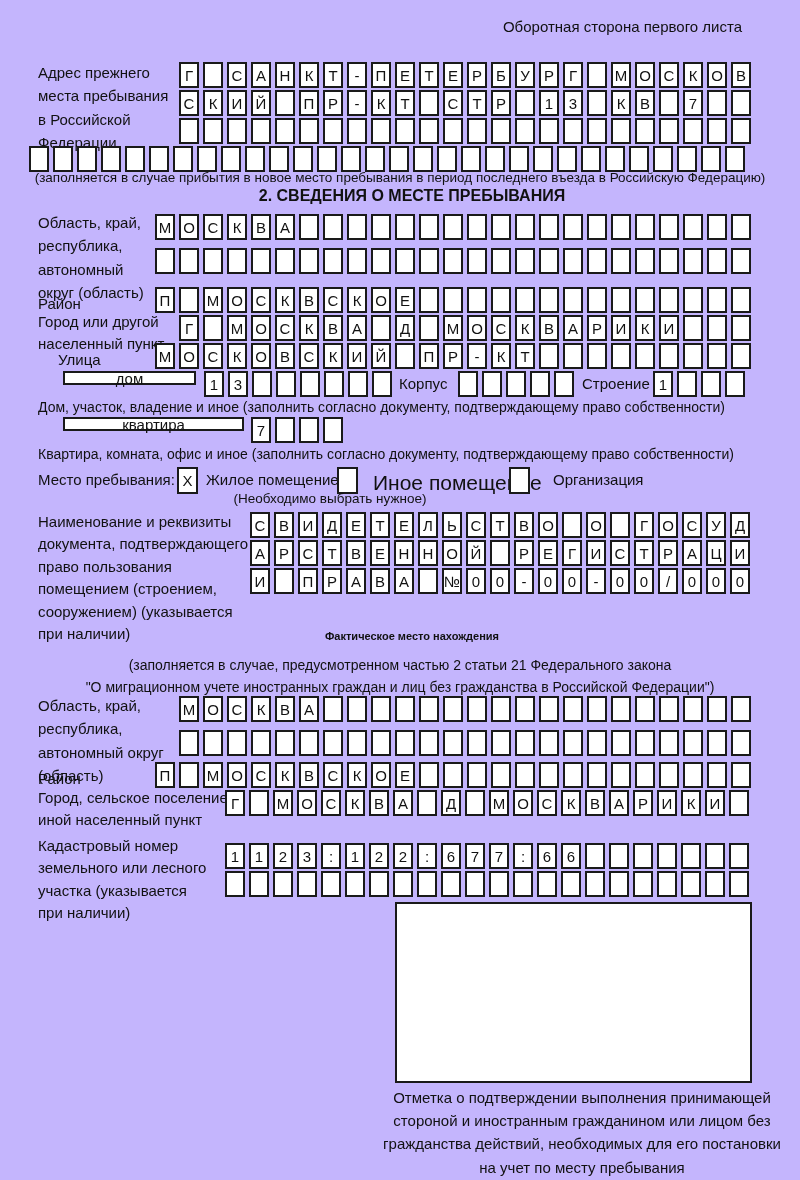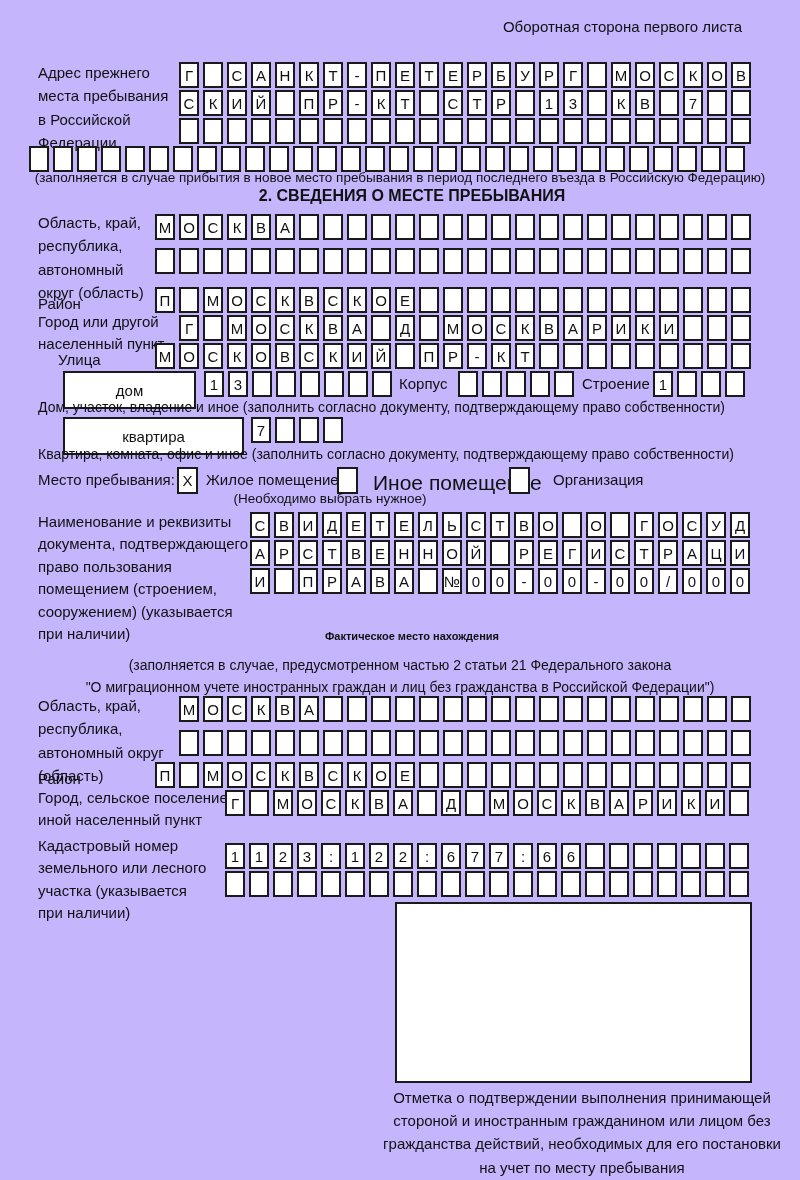--- a/index.html
+++ b/index.html
@@ -10,21 +10,21 @@
   .lbl2{font-size:15px;line-height:22px;white-space:pre-line;}
   .note{font-size:13.5px;white-space:pre-line;}
   .note14{font-size:14px;white-space:pre-line;}
   .ctr{left:0;width:800px;text-align:center;}
   .bold{font-weight:bold;margin-left:12px;}
   .cellrow{display:flex;gap:4px;}
   .cell{flex:0 0 auto;width:20px;height:26px;box-sizing:border-box;border:2px solid #1a1a1a;
         display:flex;align-items:center;justify-content:center;font-size:15px;line-height:1;
         background:#fff;}
   .chk{width:21px;height:27px;}
-  .rect{box-sizing:border-box;border:2px solid #1a1a1a;height:38px;display:flex;
+  .rect{box-sizing:border-box;border:2px solid #1a1a1a;height:14px;display:flex;
         align-items:center;justify-content:center;font-size:15px;background:#fff;}
   .stamp{box-sizing:border-box;border:2px solid #1a1a1a;background:#fff;}
 </style>
 </head>
 <body>
 
 <div class="page">
 
   <div class="abs" style="top:18px;right:58px;font-size:15px;">Оборотная сторона первого листа</div>
 

